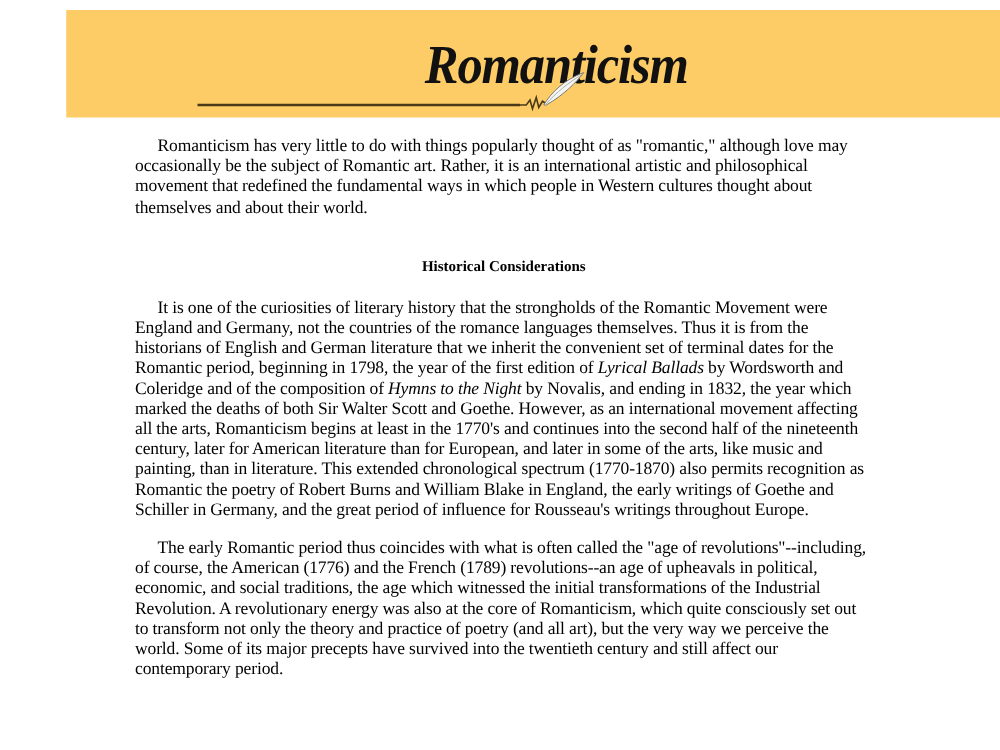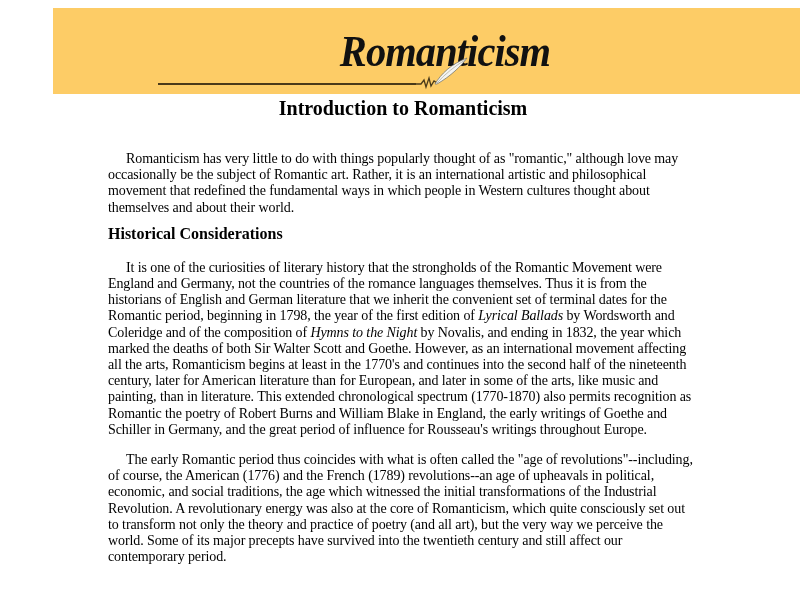--- a/index.html
+++ b/index.html
@@ -61,24 +61,24 @@
     }
     h1 {
       font-size: 20px;
       font-weight: bold;
       text-align: center;
       margin: 0;
       padding-top: 0;
       line-height: 24px;
     }
     h2 {
-      font-size: 16px;
+      font-size: 12px;
       font-weight: bold;
-      text-align: left;
-      margin: 8px 0 0 0;
+      text-align: center;
+      margin: 28px 0 0 0;
       line-height: 20px;
     }
     p {
       font-size: 14px;
       line-height: 16.2px;
       margin: 14px 0 0 0;
       text-indent: 18px;
       letter-spacing: -0.1px;
     }
     h1 + p { margin-top: 31px; }
@@ -92,21 +92,20 @@
   <div class="banner-title">Romanticism</div>
   <div class="banner-rule"></div>
   <svg class="quill" viewBox="0 0 70 40">
     <path d="M0 28 L10 28 L13 24 L15 31 L18 22 L20 30 L23 25 L26 27" fill="none" stroke="#4a3a1a" stroke-width="1.3"></path>
     <path d="M24 28 C30 18, 40 8, 56 2 C50 10, 40 20, 26 28 Z" fill="#f4f4f2" stroke="#7a7a70" stroke-width="0.8"></path>
     <path d="M26 27 C34 18, 44 10, 54 4" fill="none" stroke="#9a9a90" stroke-width="0.6"></path>
   </svg>
 </div>
 
 <div class="content">
-  <h1>Introduction to Romanticism</h1>
   <p>Romanticism has very little to do with things popularly thought of as "romantic," although love may occasionally be the subject of Romantic art. Rather, it is an international artistic and philosophical movement that redefined the fundamental ways in which people in Western cultures thought about themselves and about their world.</p>
 
   <h2>Historical Considerations</h2>
   <p><span>It is one of the curiosities of literary history that the strongholds of the Romantic Movement were England and Germany, not the countries of the romance languages themselves. Thus it is from the historians of English and German literature that we inherit the convenient set of terminal dates for the Romantic period, beginning in 1798, the year of the first edition of </span><em>Lyrical Ballads</em><span> by Wordsworth and Coleridge and of the composition of </span><em>Hymns to the Night</em><span> by Novalis, and ending in 1832, the year which marked the deaths of both Sir Walter Scott and Goethe. However, as an international movement affecting all the arts, Romanticism begins at least in the 1770's and continues into the second half of the nineteenth century, later for American literature than for European, and later in some of the arts, like music and painting, than in literature. This extended chronological spectrum (1770-1870) also permits recognition as Romantic the poetry of Robert Burns and William Blake in England, the early writings of Goethe and Schiller in Germany, and the great period of influence for Rousseau's writings throughout Europe.</span></p>
   <p>The early Romantic period thus coincides with what is often called the "age of revolutions"--including, of course, the American (1776) and the French (1789) revolutions--an age of upheavals in political, economic, and social traditions, the age which witnessed the initial transformations of the Industrial Revolution. A revolutionary energy was also at the core of Romanticism, which quite consciously set out to transform not only the theory and practice of poetry (and all art), but the very way we perceive the world. Some of its major precepts have survived into the twentieth century and still affect our contemporary period.</p>
 
 
 </div>
 
 </body></html>

